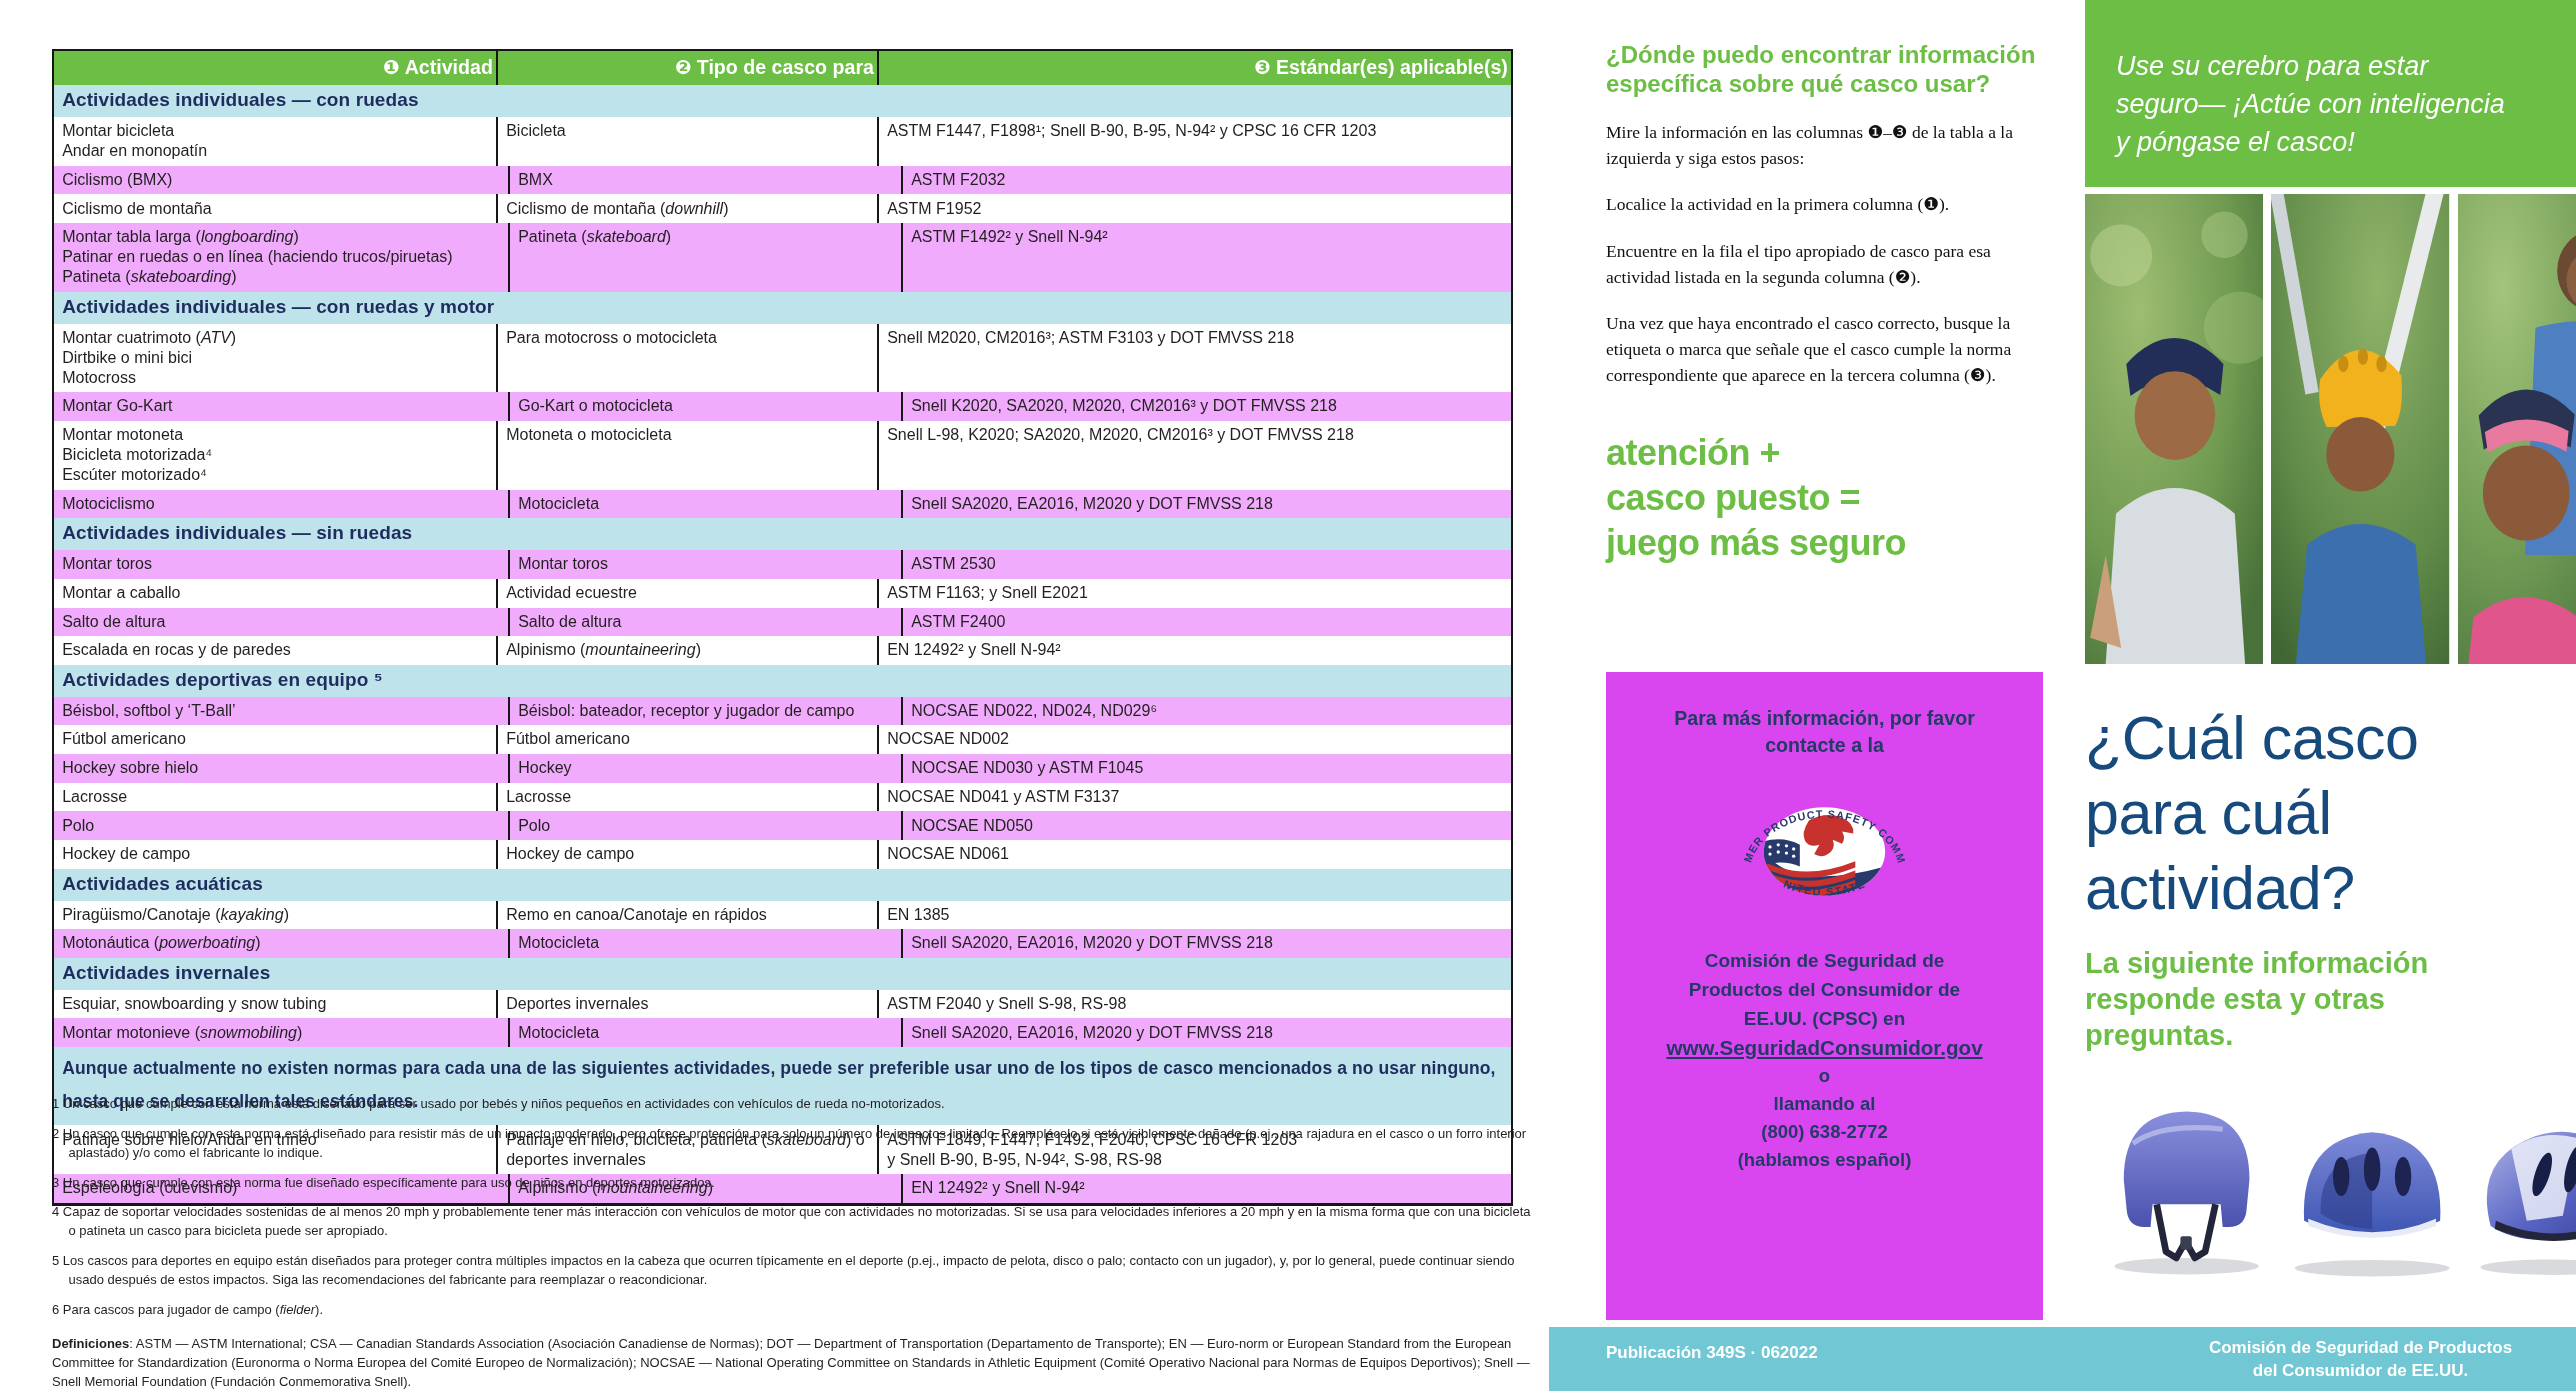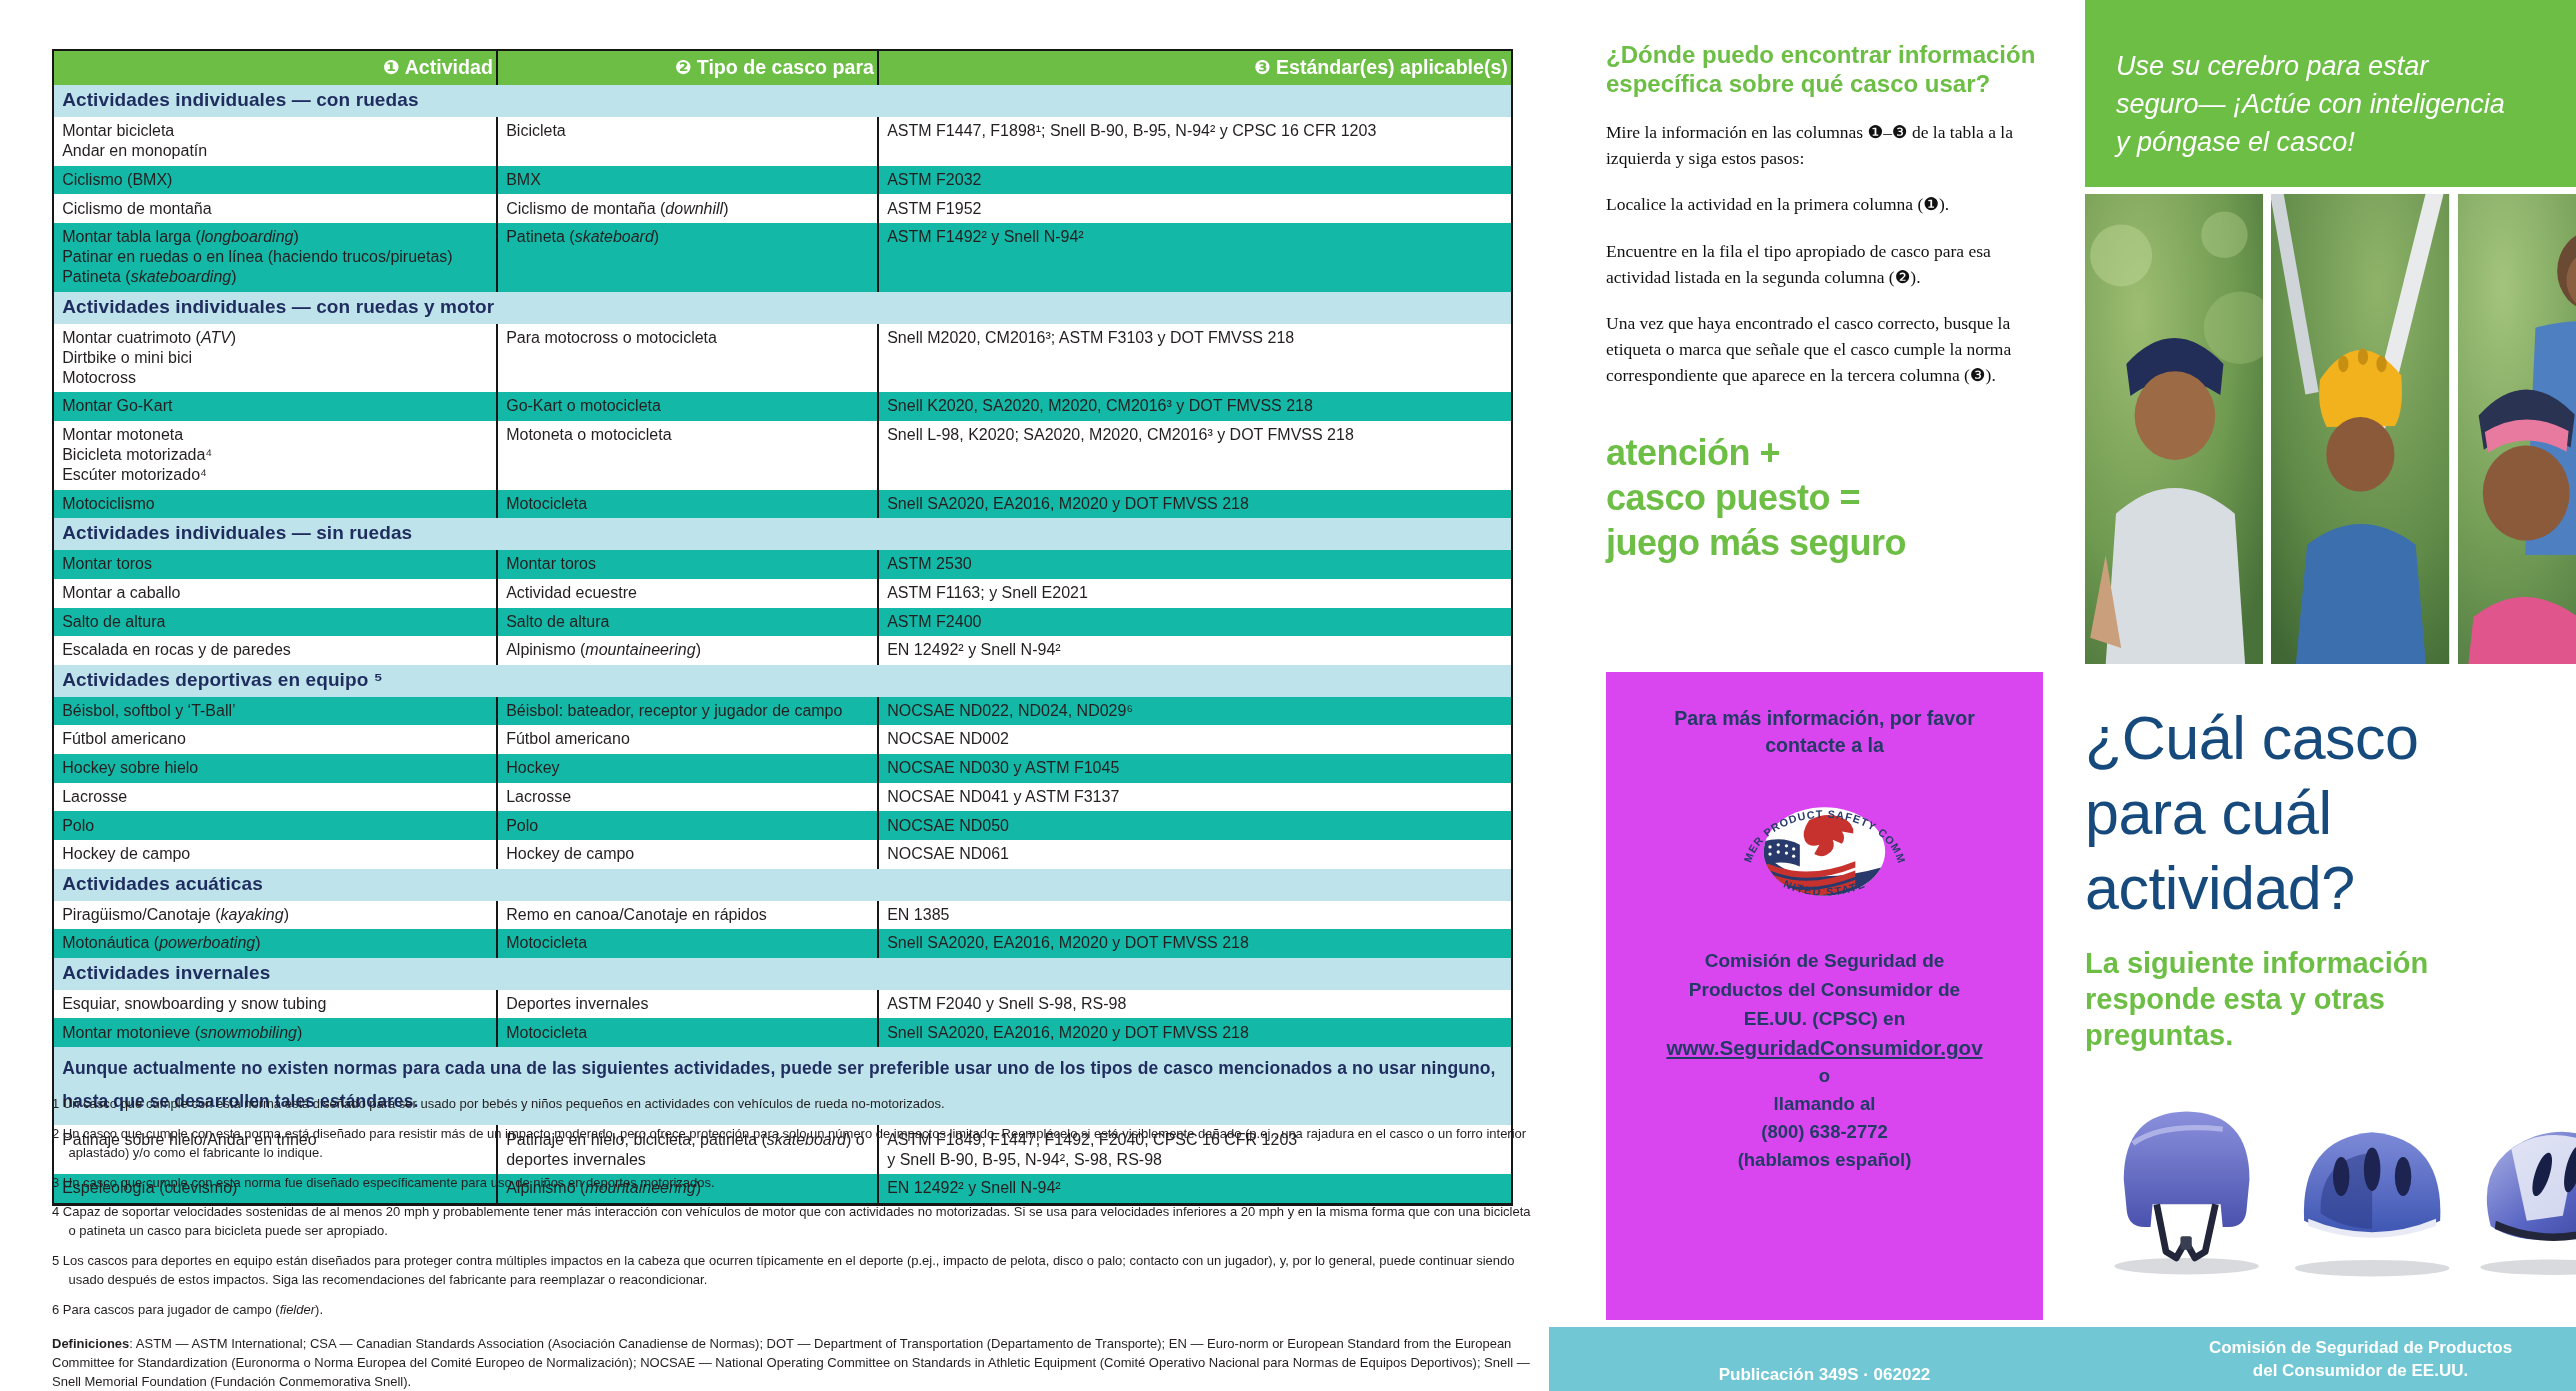--- a/index.html
+++ b/index.html
@@ -11,21 +11,21 @@
               border:2.1px solid #161616;border-bottom-width:3.6px;box-sizing:border-box;}
   .t-head{display:grid;grid-template-columns:442px 381px 634px;background:#6CBE45;}
   .t-head .hcell{box-sizing:border-box;color:#fff;font-weight:700;font-size:19.6px;
                  text-align:right;padding:4.6px 3.1px 6.7px;border-left:2.1px solid #161616;}
   .t-head .hcell:first-child{border-left:none;}
   .t-head .num{margin-right:5.2px;}
   .band{background:#BFE3EB;color:#1F2C5E;font-weight:700;font-size:19px;
         padding:4.1px 8.2px 5.7px;letter-spacing:0.1px;}
   .band.tall{font-size:17.5px;line-height:33px;padding:5.2px 8.2px 7.2px;}
   .t-row{display:grid;grid-template-columns:442px 381px 634px;background:#fff;}
-  .t-row.shaded{background:#14b8a6;}
+  .t-row.shaded{background:#f0abfc;gap:12px;}
   .t-row .cell{box-sizing:border-box;font-size:16px;line-height:20px;padding:4.1px 8.2px 4.6px;
                border-left:2.1px solid #161616;color:#231f20;}
   .t-row .cell:first-child{border-left:none;border-radius:11px;}
 
   
   .footnotes{position:absolute;left:52px;top:1094px;width:1480px;font-size:13px;
              line-height:19px;color:#231f20;}
   .fn{margin-bottom:10.8px;padding-left:16.5px;text-indent:-16.5px;}
   .definitions{margin-top:15.5px;padding-left:0;text-indent:0;}
 
@@ -42,21 +42,21 @@
            padding-top:33px;}
   .infobox .intro{font-weight:700;font-size:19.6px;line-height:27px;}
   .cpsc-logo{margin:25px auto 0;display:block;}
   .infobox .org{font-weight:700;font-size:19px;line-height:29px;margin-top:27px;}
   .infobox .link{font-weight:700;font-size:20.6px;line-height:29px;text-decoration:underline;
                  color:#233A66;display:inline-block;}
   .infobox .small-line{font-weight:700;font-size:18.5px;line-height:28px;}
 
   
   .footer-bar{position:absolute;left:1549px;top:1327px;width:1087px;height:64px;background:#71C8D4;}
-  .footer-left{position:absolute;left:57px;top:38px;width:437px;text-align:center;
+  .footer-left{position:absolute;left:57px;top:16px;width:437px;
                color:#fff;font-weight:700;font-size:17px;}
   .footer-right{position:absolute;left:536px;top:9.3px;width:551px;text-align:center;
                 color:#fff;font-weight:700;font-size:17px;line-height:23px;}
 
   
   .green-box{position:absolute;left:2085px;top:0;width:551px;height:187px;background:#6CBE45;}
   .green-box .slogan{position:absolute;left:31px;top:47px;color:#fff;font-style:italic;
                      font-size:27px;line-height:38px;font-weight:400;}
   .photos{position:absolute;left:2085px;top:194px;width:551px;height:470px;display:flex;gap:8.2px;}
   .photo{flex:1;overflow:hidden;}

